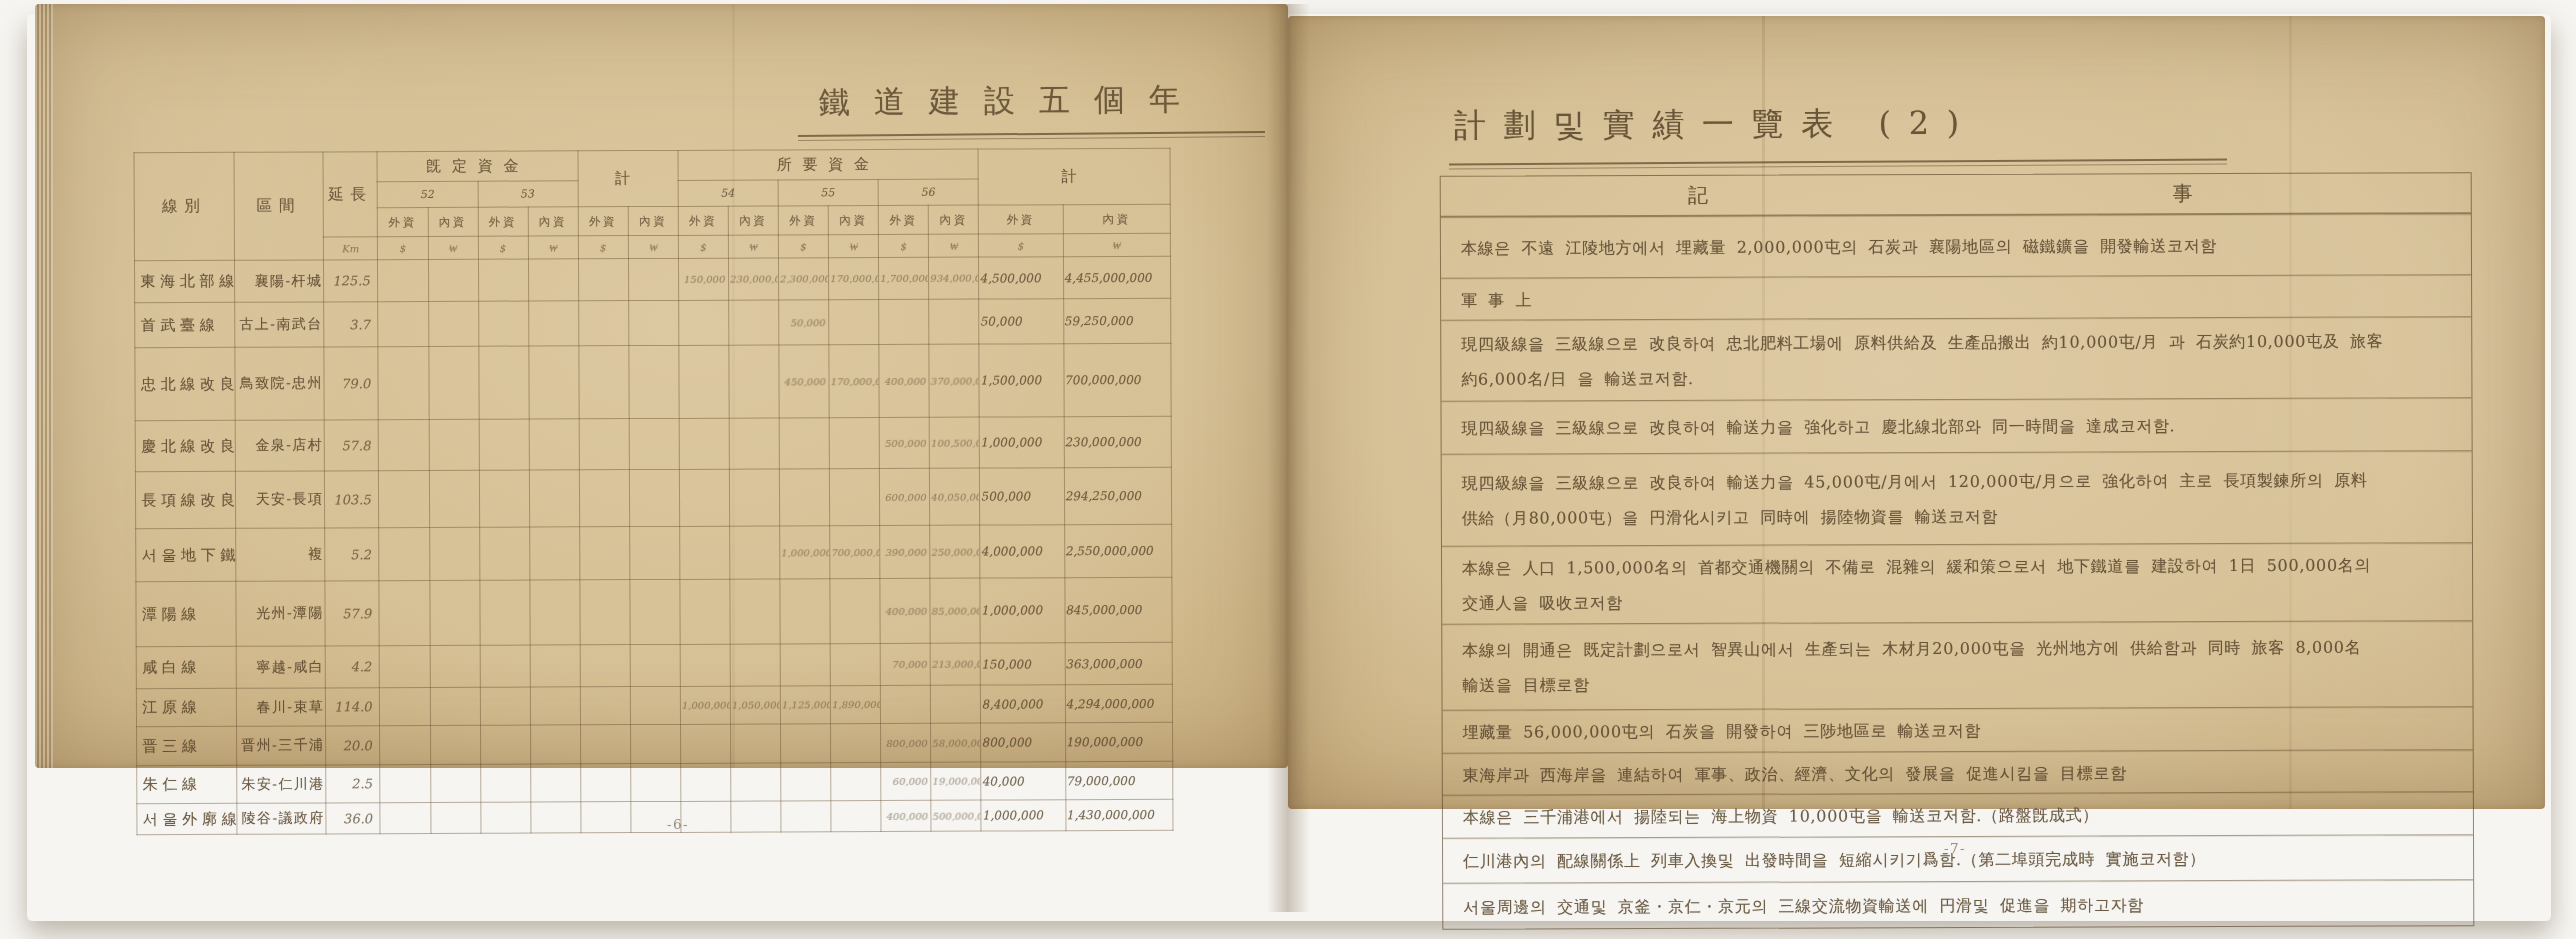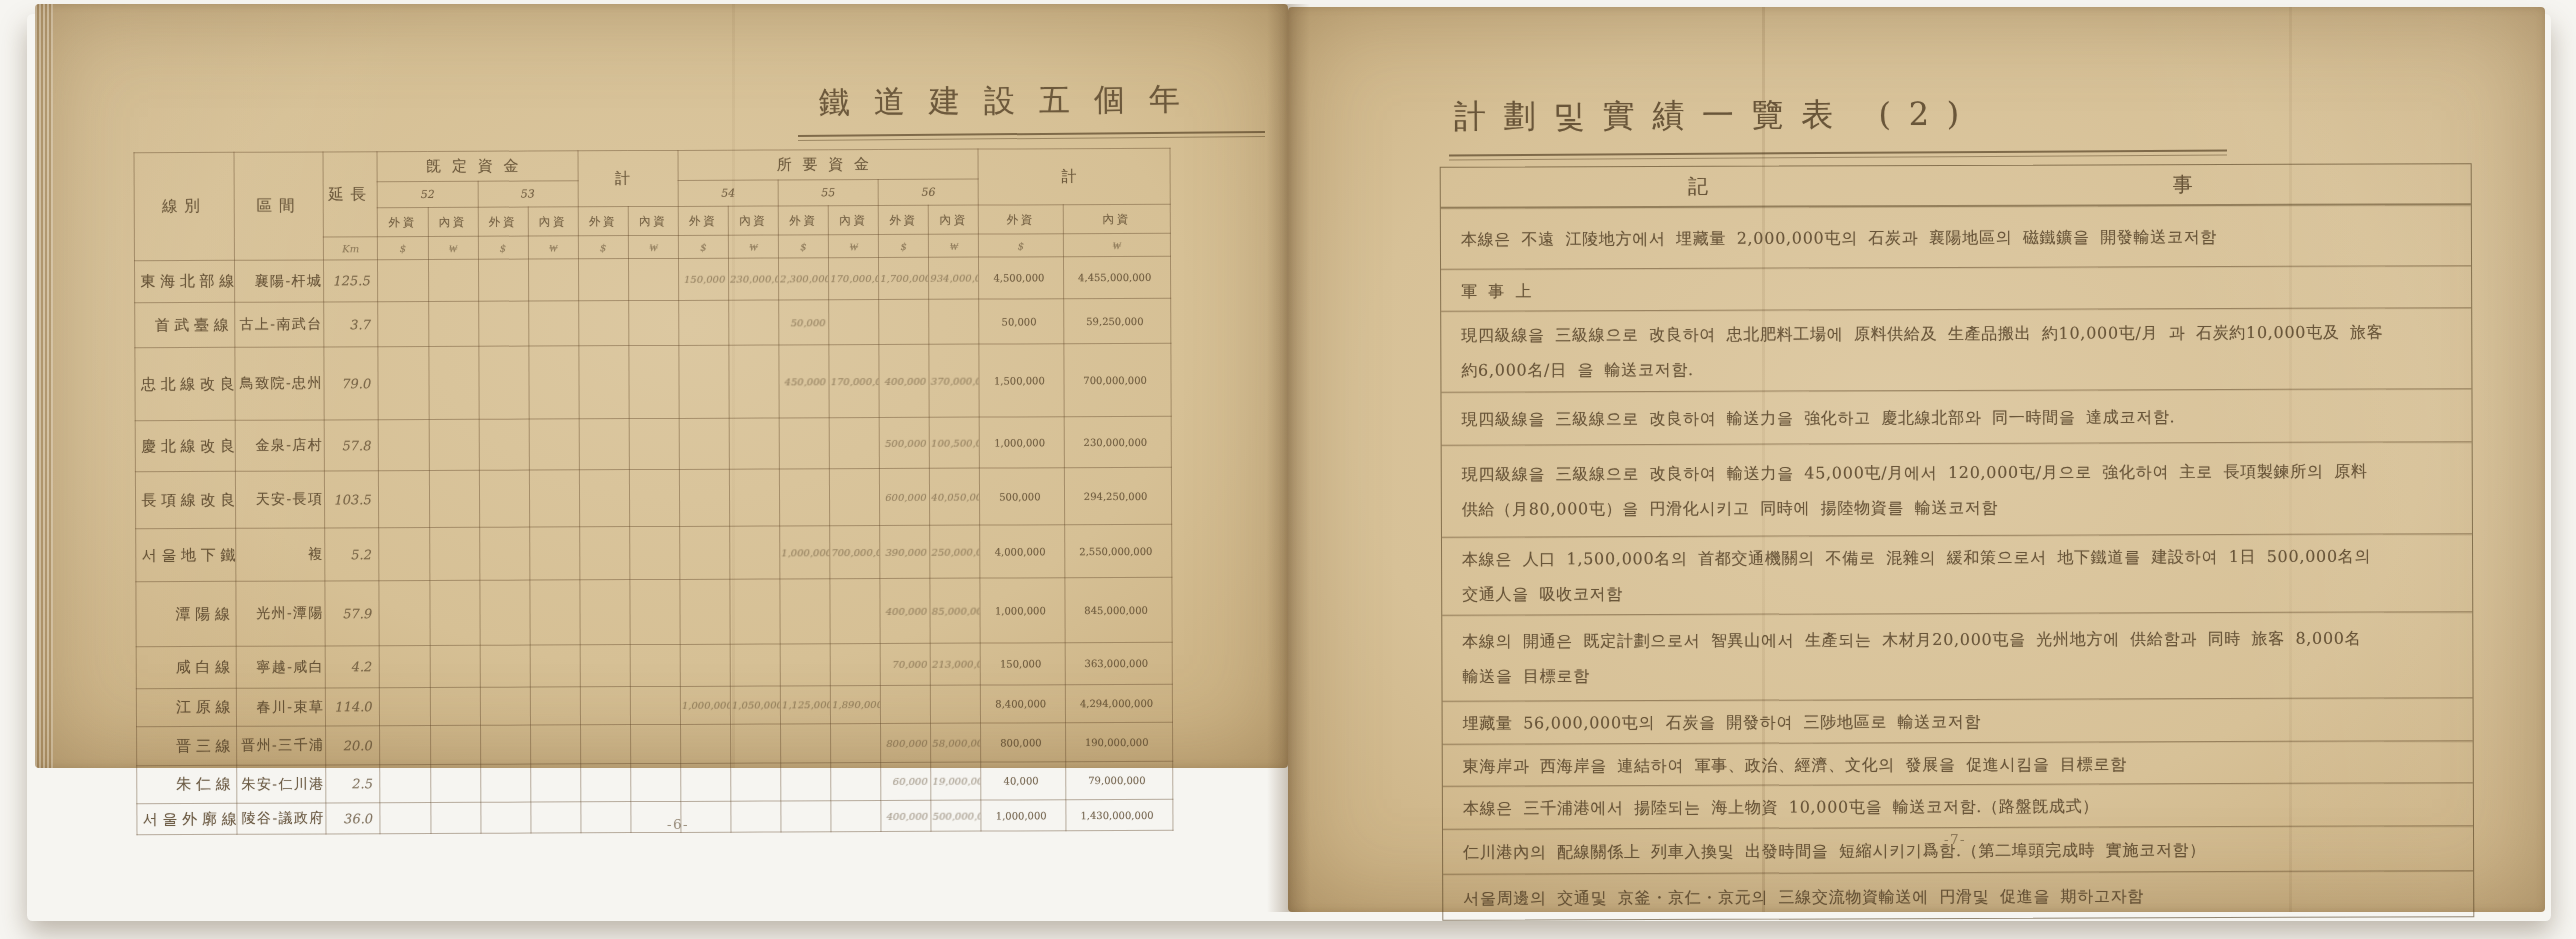--- a/index.html
+++ b/index.html
@@ -6,21 +6,21 @@
   .stage{position:relative;width:2576px;height:940px;overflow:hidden;
          font-family:"DejaVu Serif", serif;color:#54422a;}
   .book-shadow{position:absolute;left:27px;top:13.5px;width:2524px;height:907px;
          box-shadow:0 12px 27px rgba(80,60,35,.35);border-radius:5.4px;}
   .page{position:absolute;border-radius:4px;
         box-shadow:inset 0 0 95px rgba(121,92,55,.42), inset 0 0 8px rgba(110,80,45,.3);}
   .page-left{left:35px;top:4px;width:1253px;height:764px;
       background:
         linear-gradient(100deg, rgba(255,255,255,.10), rgba(0,0,0,0) 28%),
         radial-gradient(ellipse at 52% 42%, #dcc8a1 0%, #d6c095 55%, #c6ab7b 100%);}
-  .page-right{left:1288px;top:7px;width:1257px;height:905px;
+  .page-right{left:1288px;top:16px;width:1257px;height:793px;
       background:
         linear-gradient(260deg, rgba(255,255,255,.10), rgba(0,0,0,0) 30%),
         radial-gradient(ellipse at 48% 45%, #decaa4 0%, #d7c197 58%, #c7ac7d 100%);}
   .spine{position:absolute;left:1267px;top:4px;width:43px;height:908px;
       background:linear-gradient(90deg, rgba(90,65,35,0) 0%, rgba(90,65,35,.28) 48%, rgba(90,65,35,0) 100%);}
   .edge-stack{position:absolute;left:0;top:0;width:17.6px;height:100%;border-radius:4px 0 0 4px;
       background:repeating-linear-gradient(90deg, rgba(255,255,255,.25) 0 2px, rgba(120,90,50,.25) 2px 4px);}
   .crease-v{position:absolute;top:0;width:2.7px;height:100%;
       background:linear-gradient(180deg, rgba(110,80,45,.16), rgba(110,80,45,.05) 60%, rgba(110,80,45,.18));}
   .ink{color:#564329;text-shadow:0 0 1px rgba(84,66,42,.38);}
@@ -39,26 +39,26 @@
   table.plan{position:absolute;left:100px;top:146px;width:1037px;border-collapse:collapse;
       table-layout:fixed;transform:rotate(-.25deg);}
   table.plan th, table.plan td{border:0.7px solid rgba(95,70,40,.42);font-weight:normal;
       overflow:hidden;white-space:nowrap;}
   table.plan{border:1.4px solid rgba(80,60,30,.6);}
   th.grp{font-size:15px;letter-spacing:10.8px;height:27px;opacity:.8;}
   th.yr{font-size:11px;height:23px;opacity:.75;font-style:italic;}
   th.pair{font-size:11.5px;letter-spacing:2.7px;height:26px;opacity:.75;}
   th.unit{font-size:10px;height:20px;opacity:.55;font-style:italic;}
   th.colh{font-size:15.6px;letter-spacing:6.8px;opacity:.8;}
-  td.ln{font-size:15px;letter-spacing:4.7px;padding-left:5.4px;opacity:.85;text-align:right;}
+  td.ln{font-size:15px;letter-spacing:4.7px;padding-left:5.4px;opacity:.85;text-align:left;}
   td.sec{font-size:14px;letter-spacing:1.4px;text-align:right;opacity:.85;}
   td.km{font-size:13px;font-style:italic;text-align:right;padding-right:6.8px;opacity:.7;}
   td.num{font-size:10px;font-style:italic;text-align:right;padding-right:2.7px;
       opacity:.5;filter:blur(0.3px);}
-  td.tot{font-size:10px;text-align:center;padding-right:5.4px;opacity:.78;}
+  td.tot{font-size:12px;font-style:italic;text-align:left;padding-right:5.4px;opacity:.78;}
 
   
   .notes{position:absolute;left:153px;top:158px;width:1030px;
       border:1.4px solid rgba(80,60,30,.6);transform:rotate(-.2deg);}
   .notes-header{height:39px;border-bottom:2px double rgba(80,60,30,.6);
       display:flex;align-items:center;font-size:20px;opacity:.85;}
   .notes-header span:first-child{margin-left:24%;}
   .notes-header span:last-child{margin-left:auto;margin-right:27%;}
   .nrow{border-top:0.7px solid rgba(90,65,35,.5);box-shadow:0 0.7px 0 rgba(90,65,35,.15) inset;
       padding:4px 0 2.7px 20px;display:flex;flex-direction:column;justify-content:center;}

